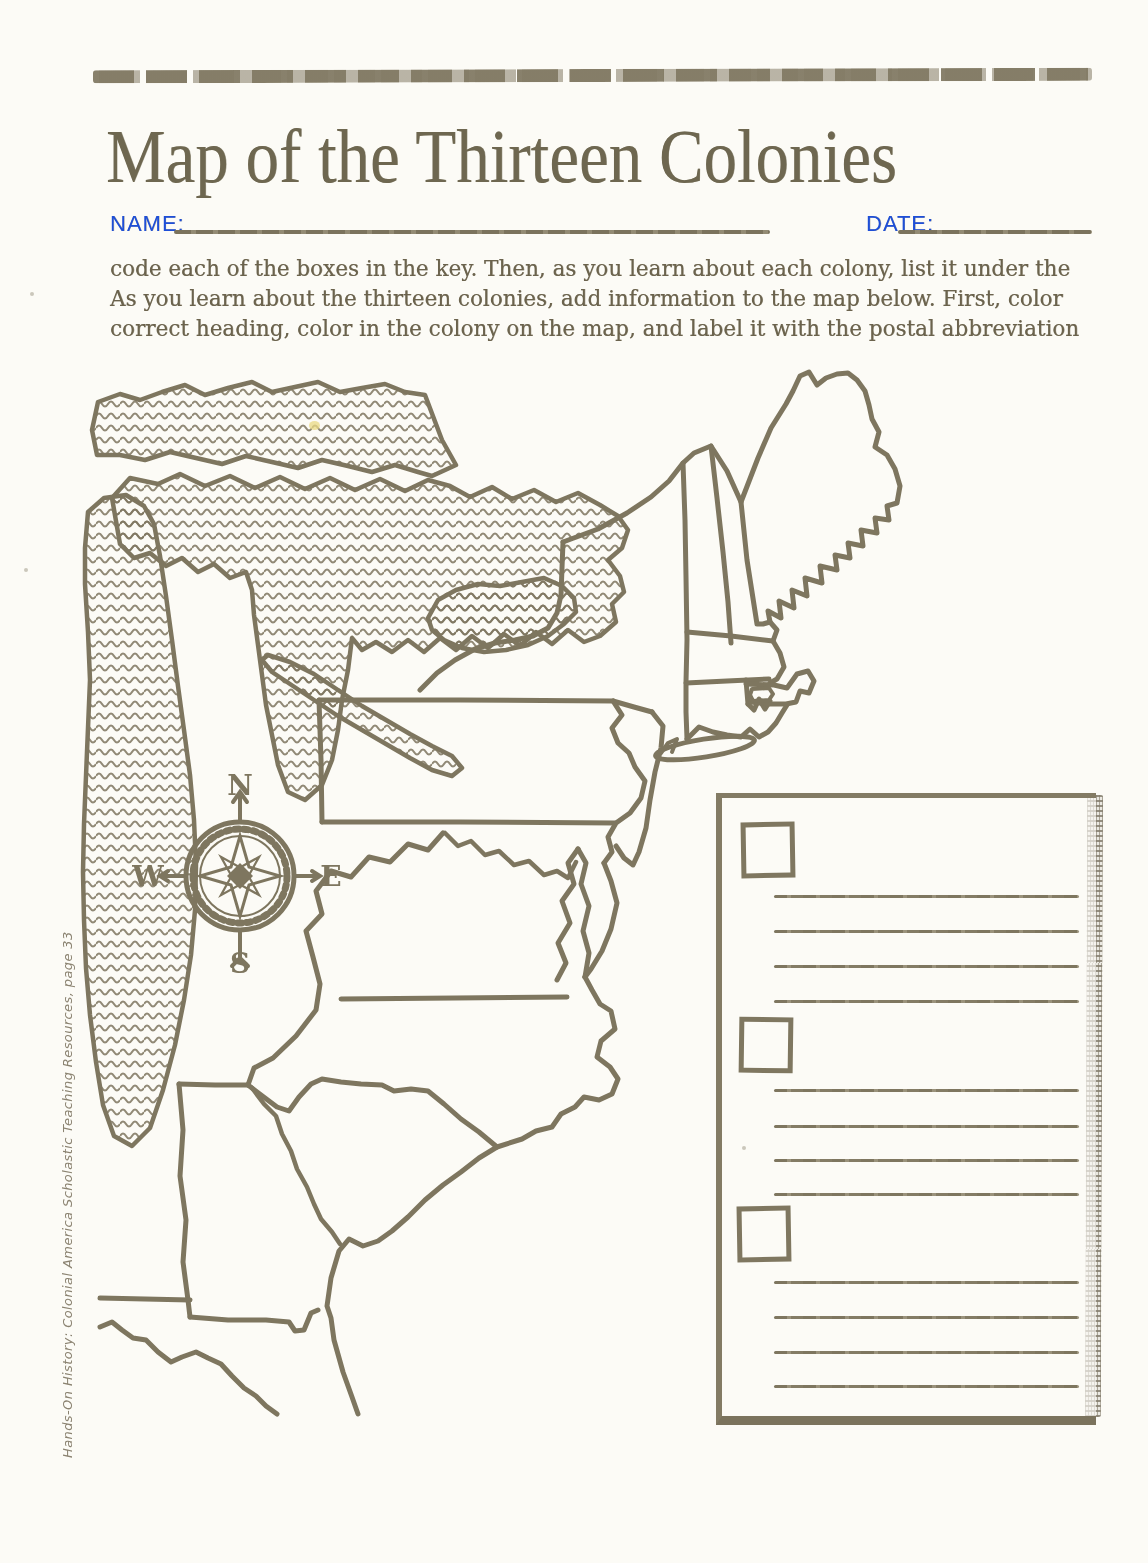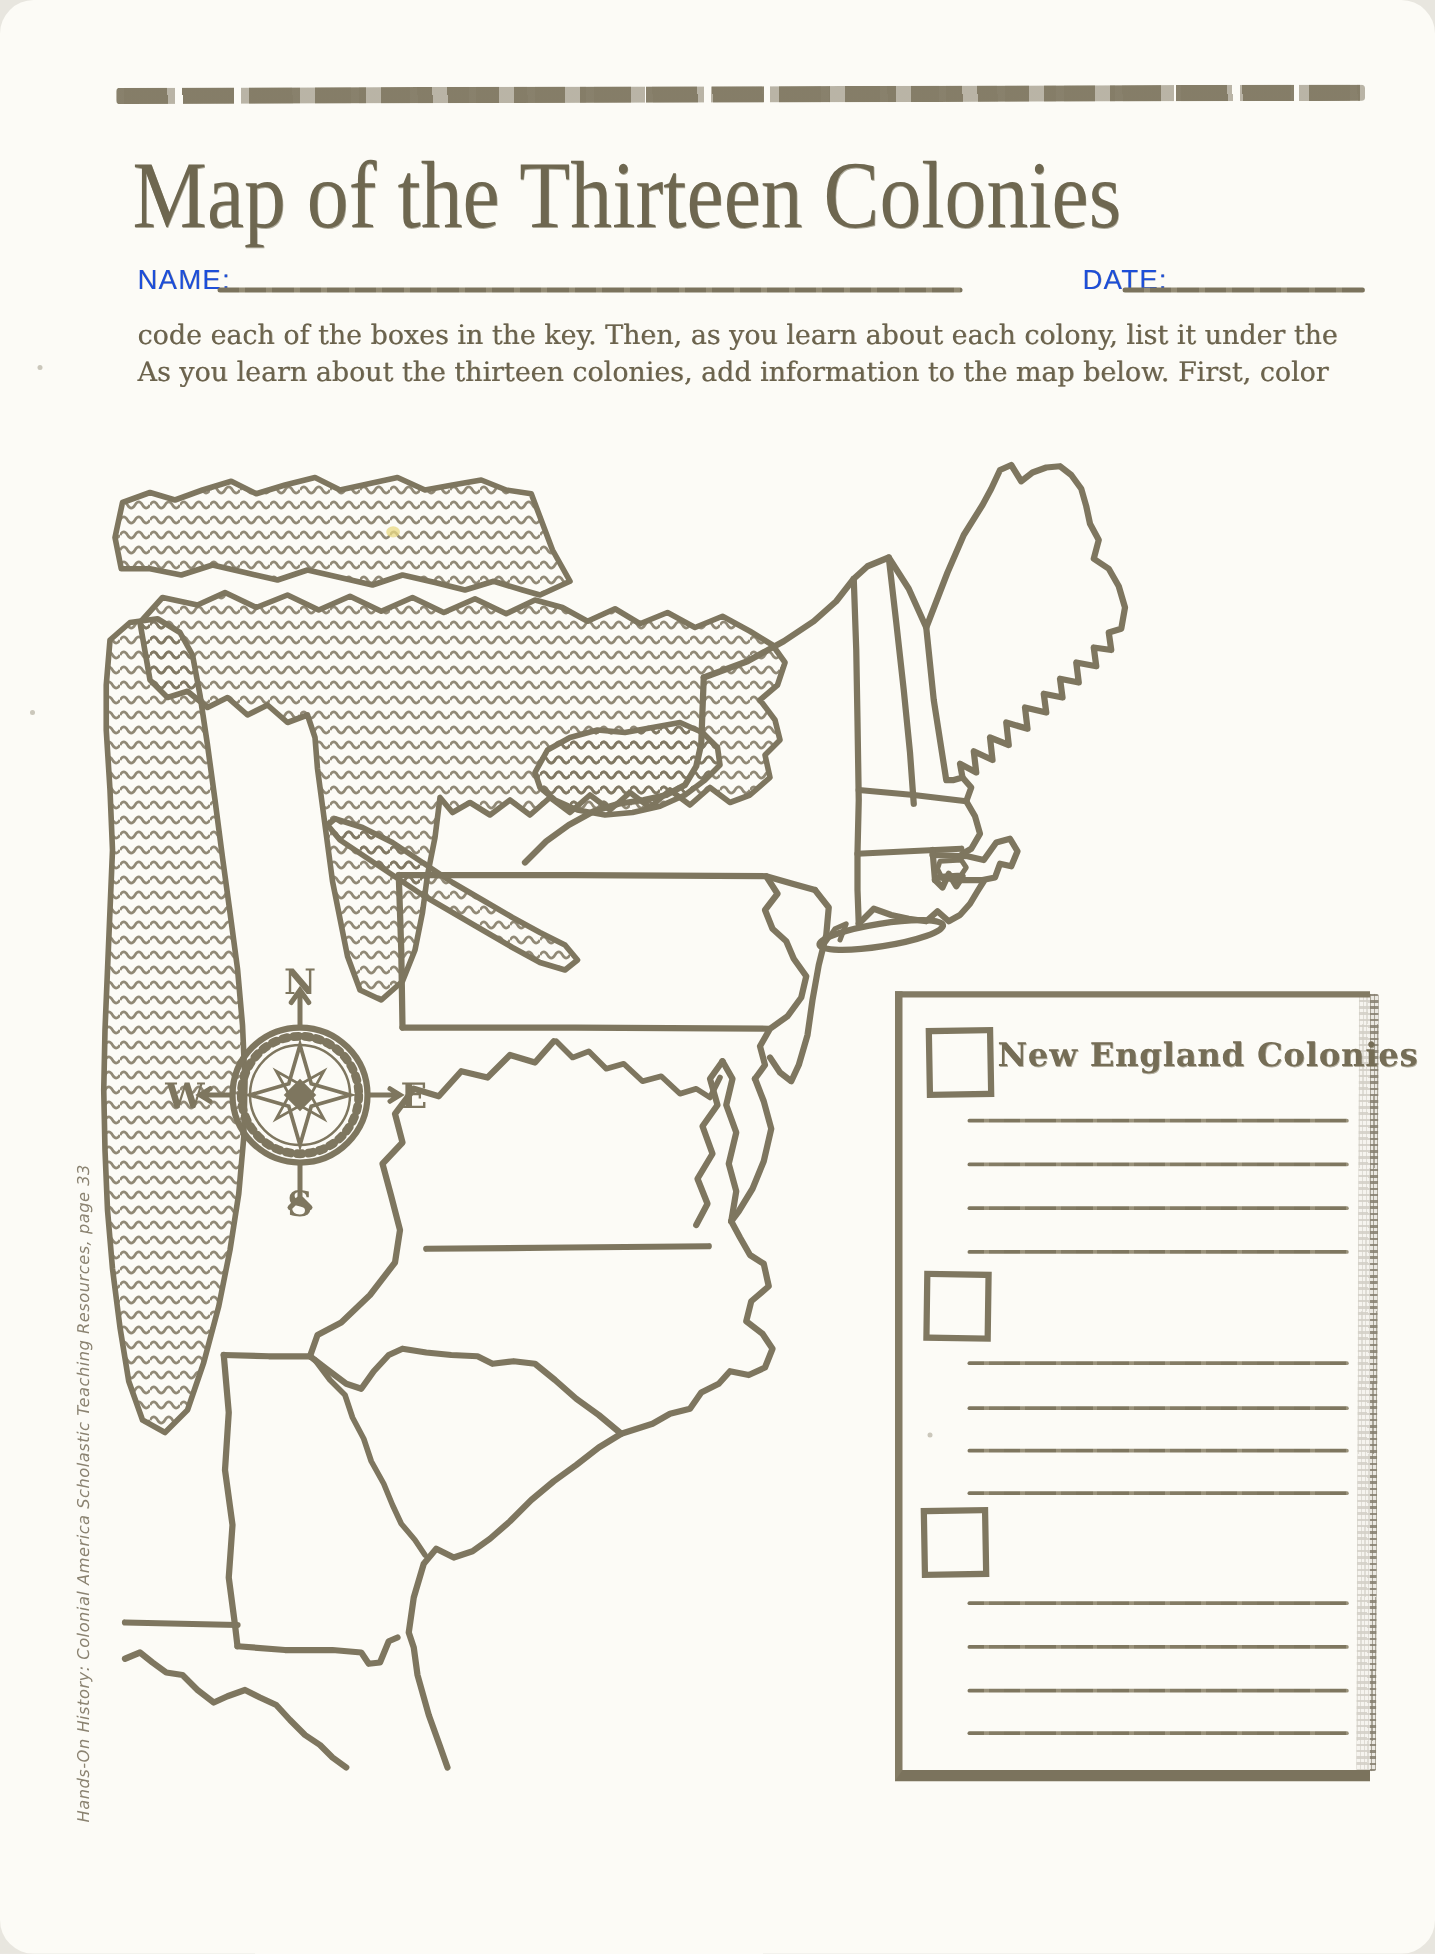--- a/index.html
+++ b/index.html
@@ -1,20 +1,20 @@
 <!DOCTYPE html>
 <html style="--ink: #7e765f; --inkdark: #6b6450; --paper: #fcfbf6;"><head>
 <meta charset="utf-8">
 <style>
   :root{ --ink:#7e765f; --inkdark:#6b6450; --paper:#fcfbf6; }
   html,body{margin:0;padding:0;background:#e8e6df;}
   .page{
     position:relative; width:1148px; height:1563px; margin:0 auto;
     background:var(--paper); overflow:hidden;
-    font-family:"DejaVu Serif", serif; color:var(--inkdark);border-radius:27px;
+    font-family:"DejaVu Serif", serif; color:var(--inkdark);
   }
   .abs{position:absolute;}
   
   .top-border{
     left:93px; top:69px; width:999px; height:13px;
     background:
       repeating-linear-gradient(90deg, rgba(130,122,100,.95) 0 41px, rgba(130,122,100,0) 41px 53px),
       repeating-linear-gradient(90deg, rgba(130,122,100,.55) 6px 47px, rgba(130,122,100,0) 47px 53px);
     transform:rotate(-0.15deg);
     border-radius:3px;
@@ -90,20 +90,21 @@
   <div class="abs title">Map of the Thirteen Colonies</div>
 
   <div class="abs field-label" style="left:110px;top:211px;">NAME:</div>
   <div class="abs write-line" style="left:174px;top:230px;width:596px;"></div>
   <div class="abs field-label" style="left:822px;top:211px;margin-left:44px;">DATE:</div>
   <div class="abs write-line" style="left:898px;top:230px;width:194px;"></div>
 
   <div class="abs para">
     <div>code each of the boxes in the key. Then, as you learn about each colony, list it under the</div>
     <div>As you learn about the thirteen colonies, add information to the map below. First, color</div>
+    <div>correct heading, color in the colony on the map, and label it with the postal abbreviation</div>
   </div>
 
   <svg class="abs mapsvg" width="1148" height="1563" viewBox="0 0 1148 1563">
     <defs>
       <pattern id="waves" width="24" height="12" patternUnits="userSpaceOnUse">
         <path d="M0 8 Q3 3 6 8 T12 8 T18 8 T24 8" fill="none" stroke="currentColor" stroke-width="2.1" opacity=".85"></path>
       </pattern>
     </defs>
 
     <g fill="url(#waves)" stroke="currentColor" stroke-width="4.5" stroke-linejoin="round">
@@ -176,21 +177,20 @@
       <text class="compass-letter" x="0" y="97" text-anchor="middle" fill="currentColor" stroke="none">S</text>
       <text class="compass-letter" x="91" y="10" text-anchor="middle" fill="currentColor" stroke="none">E</text>
       <text class="compass-letter" x="-92" y="10" text-anchor="middle" fill="currentColor" stroke="none">W</text>
     </g>
   </svg>
 
   <div class="abs key-speckle"></div>
   <div class="abs key-box">
 
     <div class="abs key-check" style="left:19px;top:24px;"></div>
-    <div class="abs key-label" style="left:76px;top:32px;">New England Colonies</div>
     <div class="abs key-line" style="top:97px;"></div>
     <div class="abs key-line" style="top:132px;"></div>
     <div class="abs key-line" style="top:167px;"></div>
     <div class="abs key-line" style="top:202px;"></div>
 
     <div class="abs key-check" style="left:17px;top:219px;transform:rotate(.8deg);"></div>
     <div class="abs key-line" style="top:291px;"></div>
     <div class="abs key-line" style="top:327px;"></div>
     <div class="abs key-line" style="top:361px;"></div>
     <div class="abs key-line" style="top:395px;"></div>

